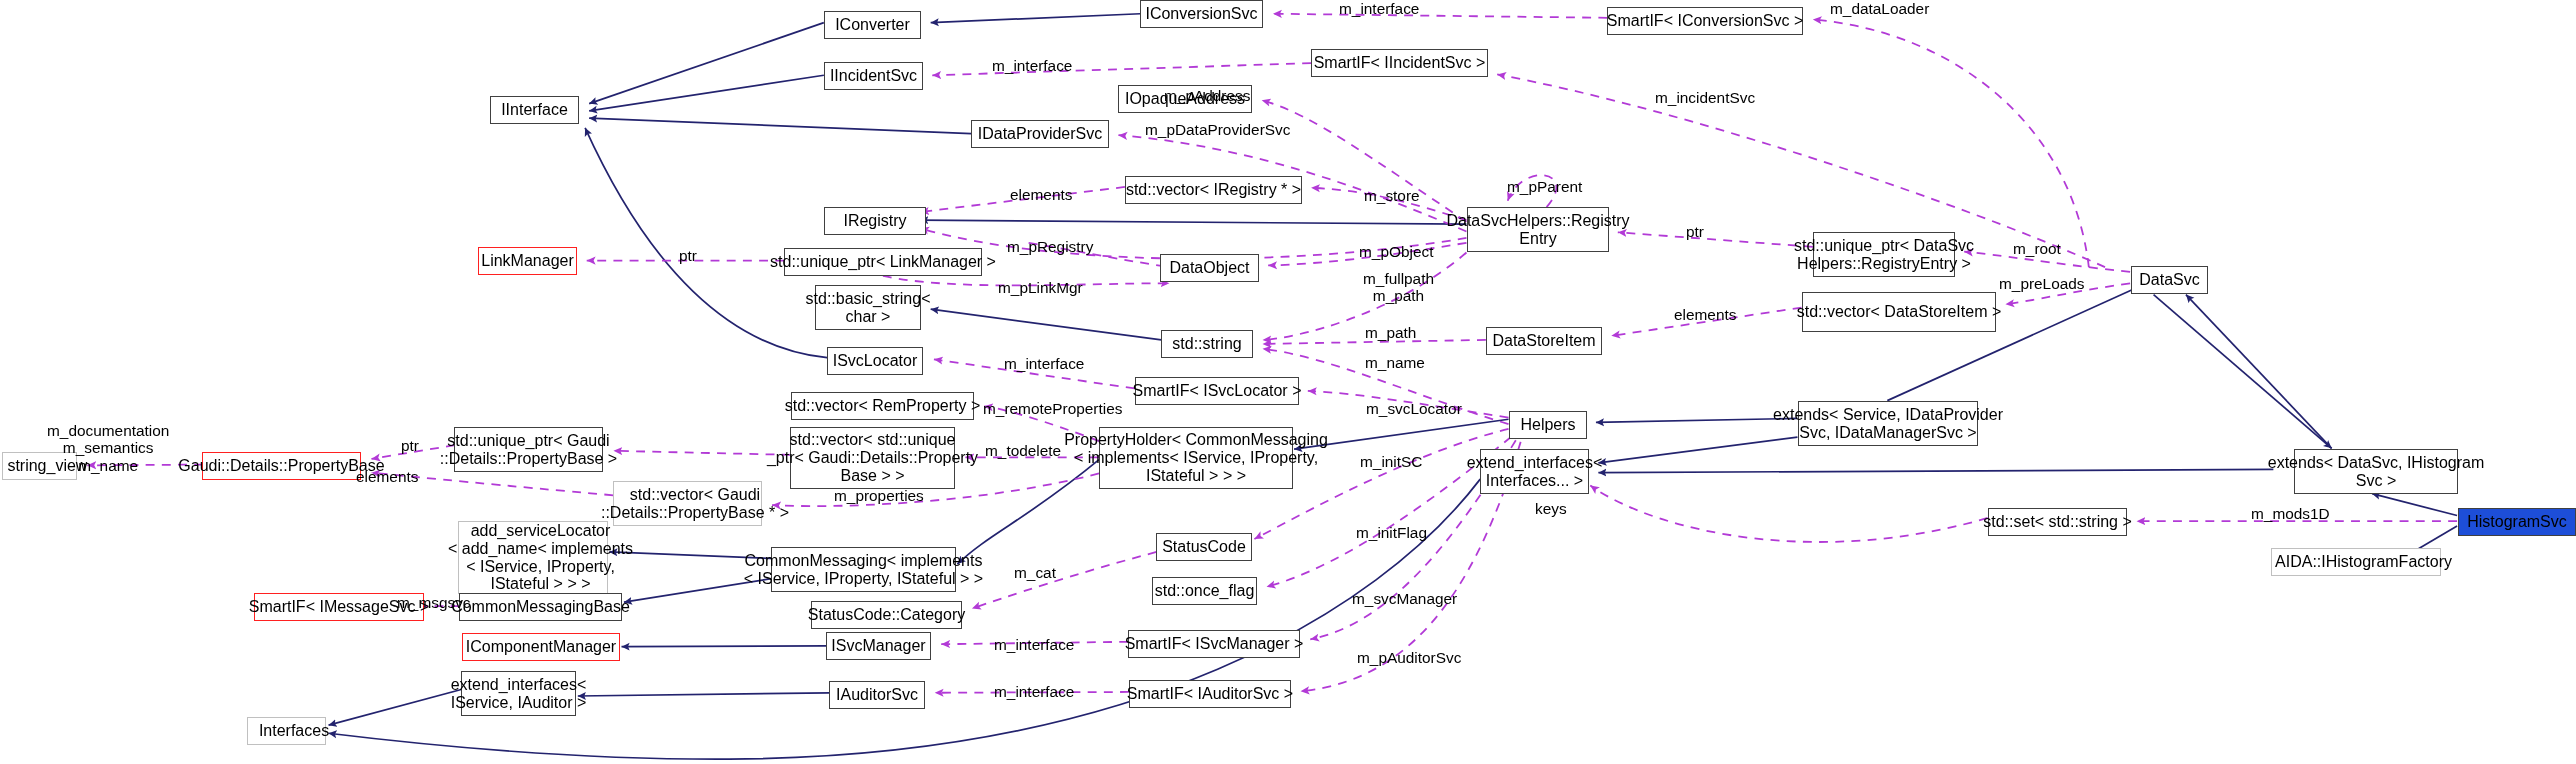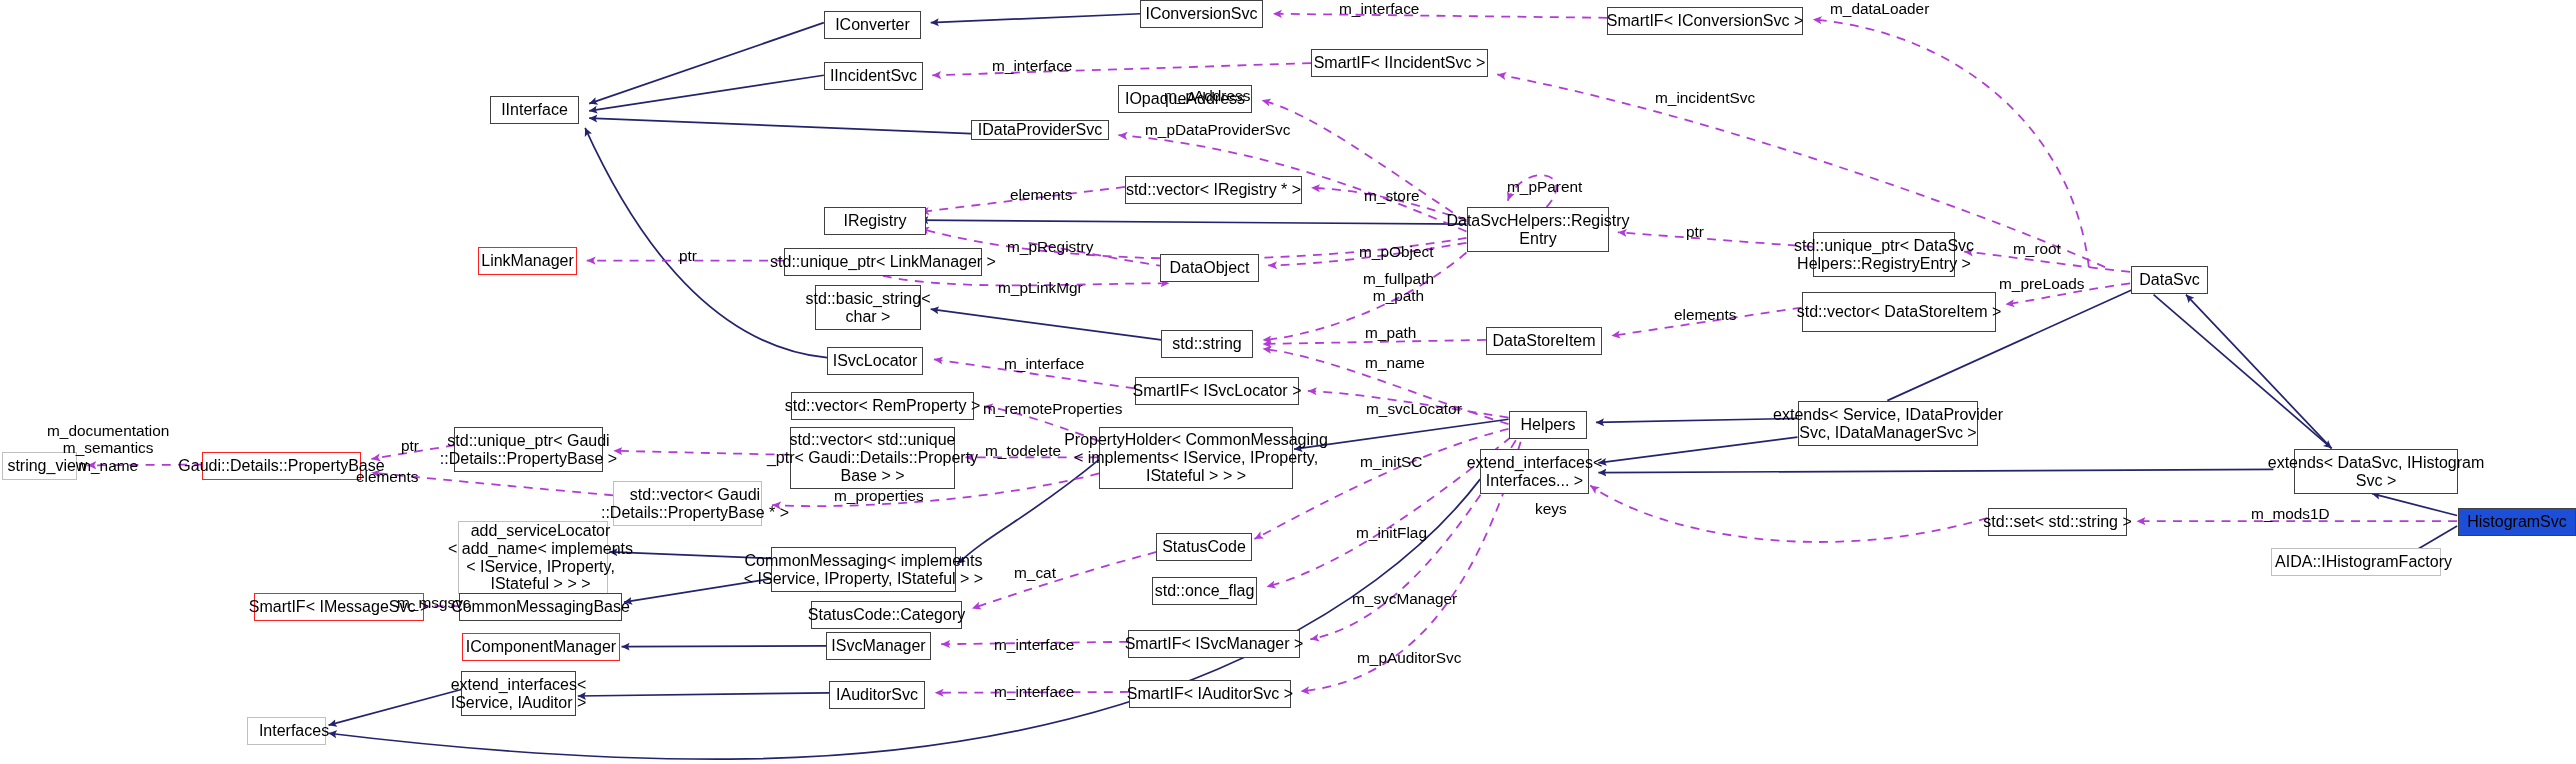--- a/index.html
+++ b/index.html
@@ -167,21 +167,21 @@
   </svg>
 
   <div id="nodes-layer">
       <div class="node dark" style="left: 824px; top: 10.5px; width: 97px; height: 28px;">IConverter</div>
       <div class="node dark" style="left: 1140px; top: 0px; width: 123px; height: 28px;">IConversionSvc</div>
       <div class="node dark" style="left: 1607px; top: 6.5px; width: 196px; height: 28px;">SmartIF&lt; IConversionSvc &gt;</div>
       <div class="node dark" style="left: 824px; top: 62px; width: 99px; height: 28px;">IIncidentSvc</div>
       <div class="node dark" style="left: 1311px; top: 49px; width: 177px; height: 28px;">SmartIF&lt; IIncidentSvc &gt;</div>
       <div class="node dark" style="left: 490px; top: 96px; width: 89px; height: 28px;">IInterface</div>
       <div class="node dark" style="left: 1118px; top: 85px; width: 134px; height: 28px;">IOpaqueAddress</div>
-      <div class="node dark" style="left: 971px; top: 120px; width: 138px; height: 20px;">IDataProviderSvc</div>
+      <div class="node dark" style="left: 971px; top: 120px; width: 138px; height: 28px;">IDataProviderSvc</div>
       <div class="node dark" style="left: 1125px; top: 176px; width: 177px; height: 28px;">std::vector&lt; IRegistry * &gt;</div>
       <div class="node dark" style="left: 824px; top: 207px; width: 102px; height: 28px;">IRegistry</div>
       <div class="node dark" style="left: 1467px; top: 207px; width: 142px; height: 45px;">DataSvcHelpers::Registry
 Entry</div>
       <div class="node dark" style="left: 1813px; top: 232px; width: 142px; height: 45px;">std::unique_ptr&lt; DataSvc
 Helpers::RegistryEntry &gt;</div>
       <div class="node dark" style="left: 2131px; top: 266px; width: 77px; height: 28px;">DataSvc</div>
       <div class="node red" style="left: 478px; top: 247px; width: 99px; height: 28px;">LinkManager</div>
       <div class="node dark" style="left: 784px; top: 248px; width: 198px; height: 28px;">std::unique_ptr&lt; LinkManager &gt;</div>
       <div class="node dark" style="left: 1160px; top: 254px; width: 99px; height: 28px;">DataObject</div>

